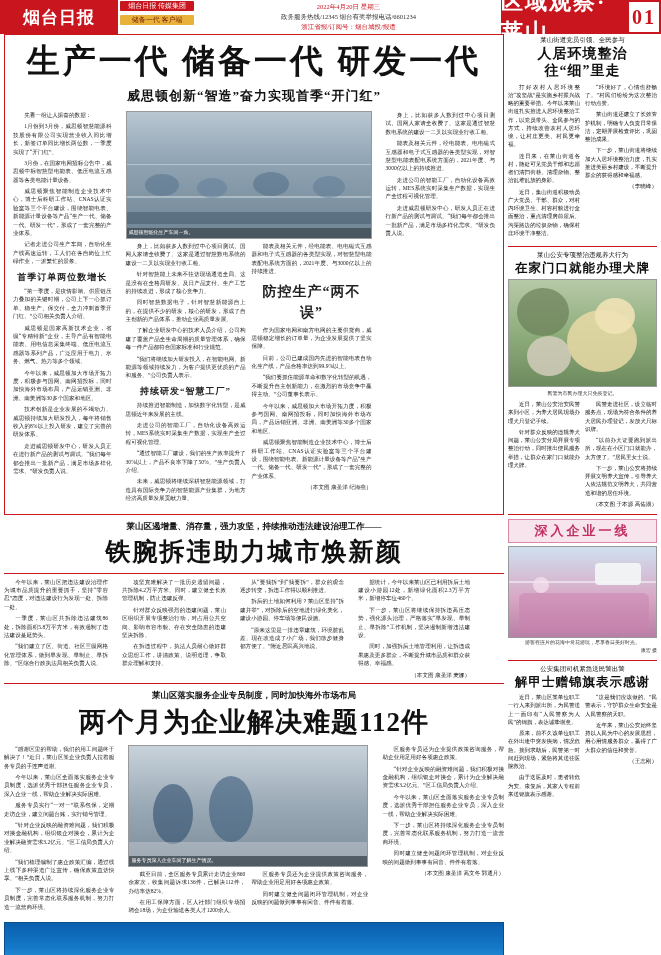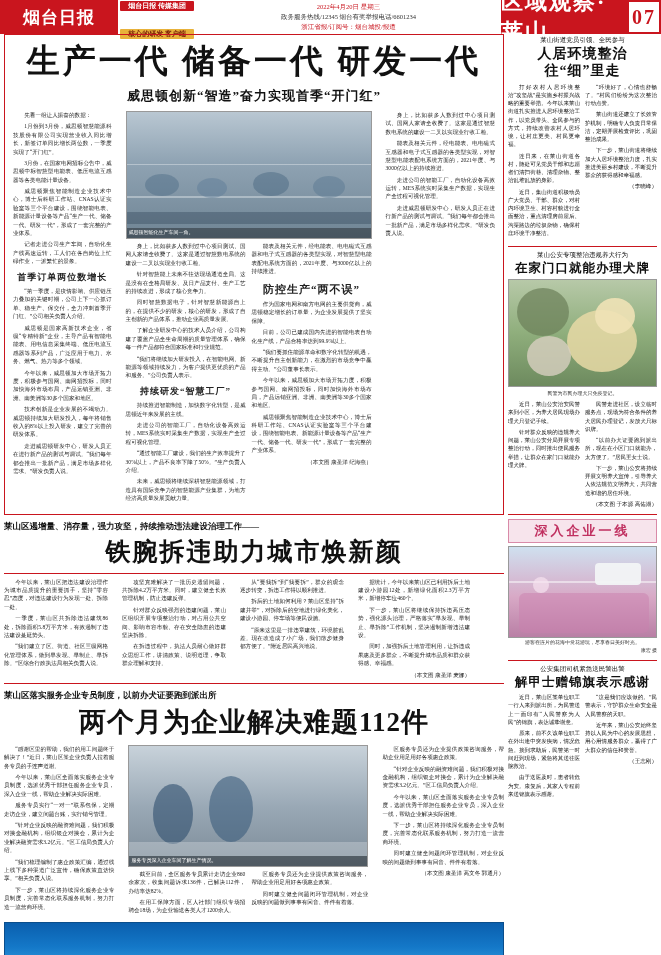--- a/index.html
+++ b/index.html
@@ -17,21 +17,21 @@
   .masthead {
     position:absolute; left:0; top:0; width:661px; height:34px;
     display:flex; align-items:stretch;
   }
   .mh-logo {
     width:118px; background:#c9151e; color:#fff;
     display:flex; align-items:center; justify-content:center;
     font-size:17px; font-weight:bold; letter-spacing:1px;
     font-family:"Liberation Serif", serif;
   }
-  .mh-badges { display:flex; flex-direction:column; width:78px; padding:1px 2px; gap:18px;font-weight:bold; }
+  .mh-badges { display:flex; flex-direction:column; width:78px; padding:1px 2px; gap:4px; }
   .mh-badge {
     background:#c9151e; color:#fff; font-size:7px; text-align:center;
     padding:1px 0; border-radius:1px; line-height:1.15;
   }
   .mh-badge.alt { background:#e8b23a; color:#7a2008; }
   .mh-center {
     flex:1; display:flex; flex-direction:column; justify-content:center;
     align-items:center; font-size:6.5px; color:#333; line-height:1.5;
   }
   .mh-line1 { color:#c9151e; }
@@ -95,21 +95,21 @@
     position:absolute; left:0; right:0; bottom:0; font-size:5px; color:#fff;
     background:rgba(0,0,0,.35); padding:1px 2px; text-indent:0;
   }
   .byline { text-align:right; font-size:5.6px; margin-top:2px; }
 
   
   .ph-line { position:absolute; background:rgba(255,255,255,.35); }
 
   
   .sec-kicker {
-    text-align:left; font-size:8.5px; font-weight:bold; margin:6px 0 2px 0;
+    text-align:center; font-size:8.5px; font-weight:bold; margin:6px 0 2px 0;
   }
   h2.sec-headline {
     text-align:center; font-size:25px; font-weight:bold; letter-spacing:2px;
     margin:0 0 5px 0;
   }
   .stamp {
     display:inline-block; background:#c9151e; color:#fff; font-weight:bold;
     font-size:12px; padding:2px 4px; line-height:1.15; text-align:center;
     letter-spacing:1px;
   }
@@ -161,31 +161,31 @@
 </head>
 <body>
 
 <div class="page">
 
   <div class="masthead">
     <div class="mh-logo">烟台日报</div>
     <div class="mh-badges">
       <div class="mh-badge">烟台日报
 传媒集团</div>
-      <div class="mh-badge alt">核心的研发
+      <div class="mh-badge alt">储备一代
 客户端</div>
     </div>
     <div class="mh-center">
       <div class="mh-line1">2022年4月20日 星期三</div>
       <div class="mh-line2">政务服务热线/12345  烟台有奖举报电话/6601234</div>
       <div class="mh-line3">浙江省报/订阅号：烟台城投/报道</div>
     </div>
     <div class="mh-right">
       <span>区域观察·莱山</span>
-      <span class="pagenum">07</span>
+      <span class="pagenum">01</span>
     </div>
   </div>
 
   <div class="body-grid">
 
     <div class="left-zone">
 
 
       <div class="headline-box">
         <h1 class="main-headline">生产一代 储备一代 研发一代</h1>
@@ -226,21 +226,21 @@
                 <p>了解企业研发中心的技术人员介绍，公司构建了覆盖产品全生命周期的质量管理体系，确保每一件产品都符合国家标准和行业规范。</p>
                 <p>“我们将继续加大研发投入，在智能电网、新能源等领域持续发力，为客户提供更优质的产品和服务。”公司负责人表示。</p>
                 <h3>持续研发“智慧工厂”</h3>
                 <p>持续推进智能制造，加快数字化转型，是威思顿近年来发展的主线。</p>
                 <p>走进公司的智能工厂，自动化设备高效运转，MES系统实时采集生产数据，实现生产全过程可视化管理。</p>
                 <p>“通过智能工厂建设，我们的生产效率提升了30%以上，产品不良率下降了50%。”生产负责人介绍。</p>
                 <p>未来，威思顿将继续深耕智慧能源领域，打造具有国际竞争力的智慧能源产业集群，为地方经济高质量发展贡献力量。</p>
               </div>
               <div class="col" style="width:120px">
                 <p>能表及相关元件，经电能表、电电磁式互感器和电子式互感器的各类型实现，对智慧型电能表配电系统方面的，2021年度、与3000亿以上的持续推进。</p>
-                <h3 style="font-size:11px">防控生产“两不误”</h3>
+                <h3 style="font-size:14px">防控生产“两不误”</h3>
                 <p>作为国家电网和南方电网的主要供货商，威思顿稳定增长的订单量，为企业发展提供了坚实保障。</p>
                 <p>目前，公司已建成国内先进的智能电表自动化生产线，产品合格率达到99.9%以上。</p>
                 <p>“我们要抓住能源革命和数字化转型的机遇，不断提升自主创新能力，在激烈的市场竞争中赢得主动。”公司董事长表示。</p>
                 <p>今年以来，威思顿加大市场开拓力度，积极参与国网、南网招投标，同时加快海外市场布局，产品远销亚洲、非洲、南美洲等30多个国家和地区。</p>
                 <p>威思顿聚焦智能制造企业技术中心，博士后科研工作站、CNAS认证实验室等三个平台建设，围绕智能电表、新能源计量设备等产品“生产一代、储备一代、研发一代”，形成了一套完整的产业体系。</p>
                 <div class="byline">（本文图  康圣洋  纪海燕）</div>
               </div>
             </div>
           </div>
 
@@ -277,21 +277,21 @@
               <p>据统计，今年以来莱山区已利用拆后土地建设小游园12处，新增绿化面积2.3万平方米，新增停车位460个。</p>
               <p>下一步，莱山区将继续保持拆违高压态势，强化源头治理，严格落实“早发现、早制止、早拆除”工作机制，坚决遏制新增违法建设。</p>
               <p>同时，加强拆后土地管理利用，让拆违成果惠及更多群众，不断提升城市品质和群众获得感、幸福感。</p>
               <div class="byline">（本文图  康圣洋  麦娜）</div>
             </div>
           </div>
         </div>
       </div>
 
       <div style="margin-top:6px">
-        <div class="sec-kicker">莱山区落实服务企业专员制度，以前办犬证要跑到派出所</div>
+        <div class="sec-kicker">莱山区落实服务企业专员制度，同时加快海外市场布局</div>
         <h2 class="sec-headline2">两个月为企业解决难题112件</h2>
         <div class="cols">
           <div class="col" style="width:118px">
             <p>“感谢区里的帮助，我们的用工问题终于解决了！”近日，莱山区某企业负责人拉着服务专员的手连声道谢。</p>
             <p>今年以来，莱山区全面落实服务企业专员制度，选派优秀干部担任服务企业专员，深入企业一线，帮助企业解决实际困难。</p>
             <p>服务专员实行“一对一”联系包保，定期走访企业，建立问题台账，实行销号管理。</p>
             <p>“针对企业反映的融资难问题，我们积极对接金融机构，组织银企对接会，累计为企业解决融资需求3.2亿元。”区工信局负责人介绍。</p>
             <p>“我们梳理编制了惠企政策汇编，通过线上线下多种渠道广泛宣传，确保政策直达快享。”相关负责人说。</p>
             <p>下一步，莱山区将持续深化服务企业专员制度，完善常态化联系服务机制，努力打造一流营商环境。</p>
           </div>

